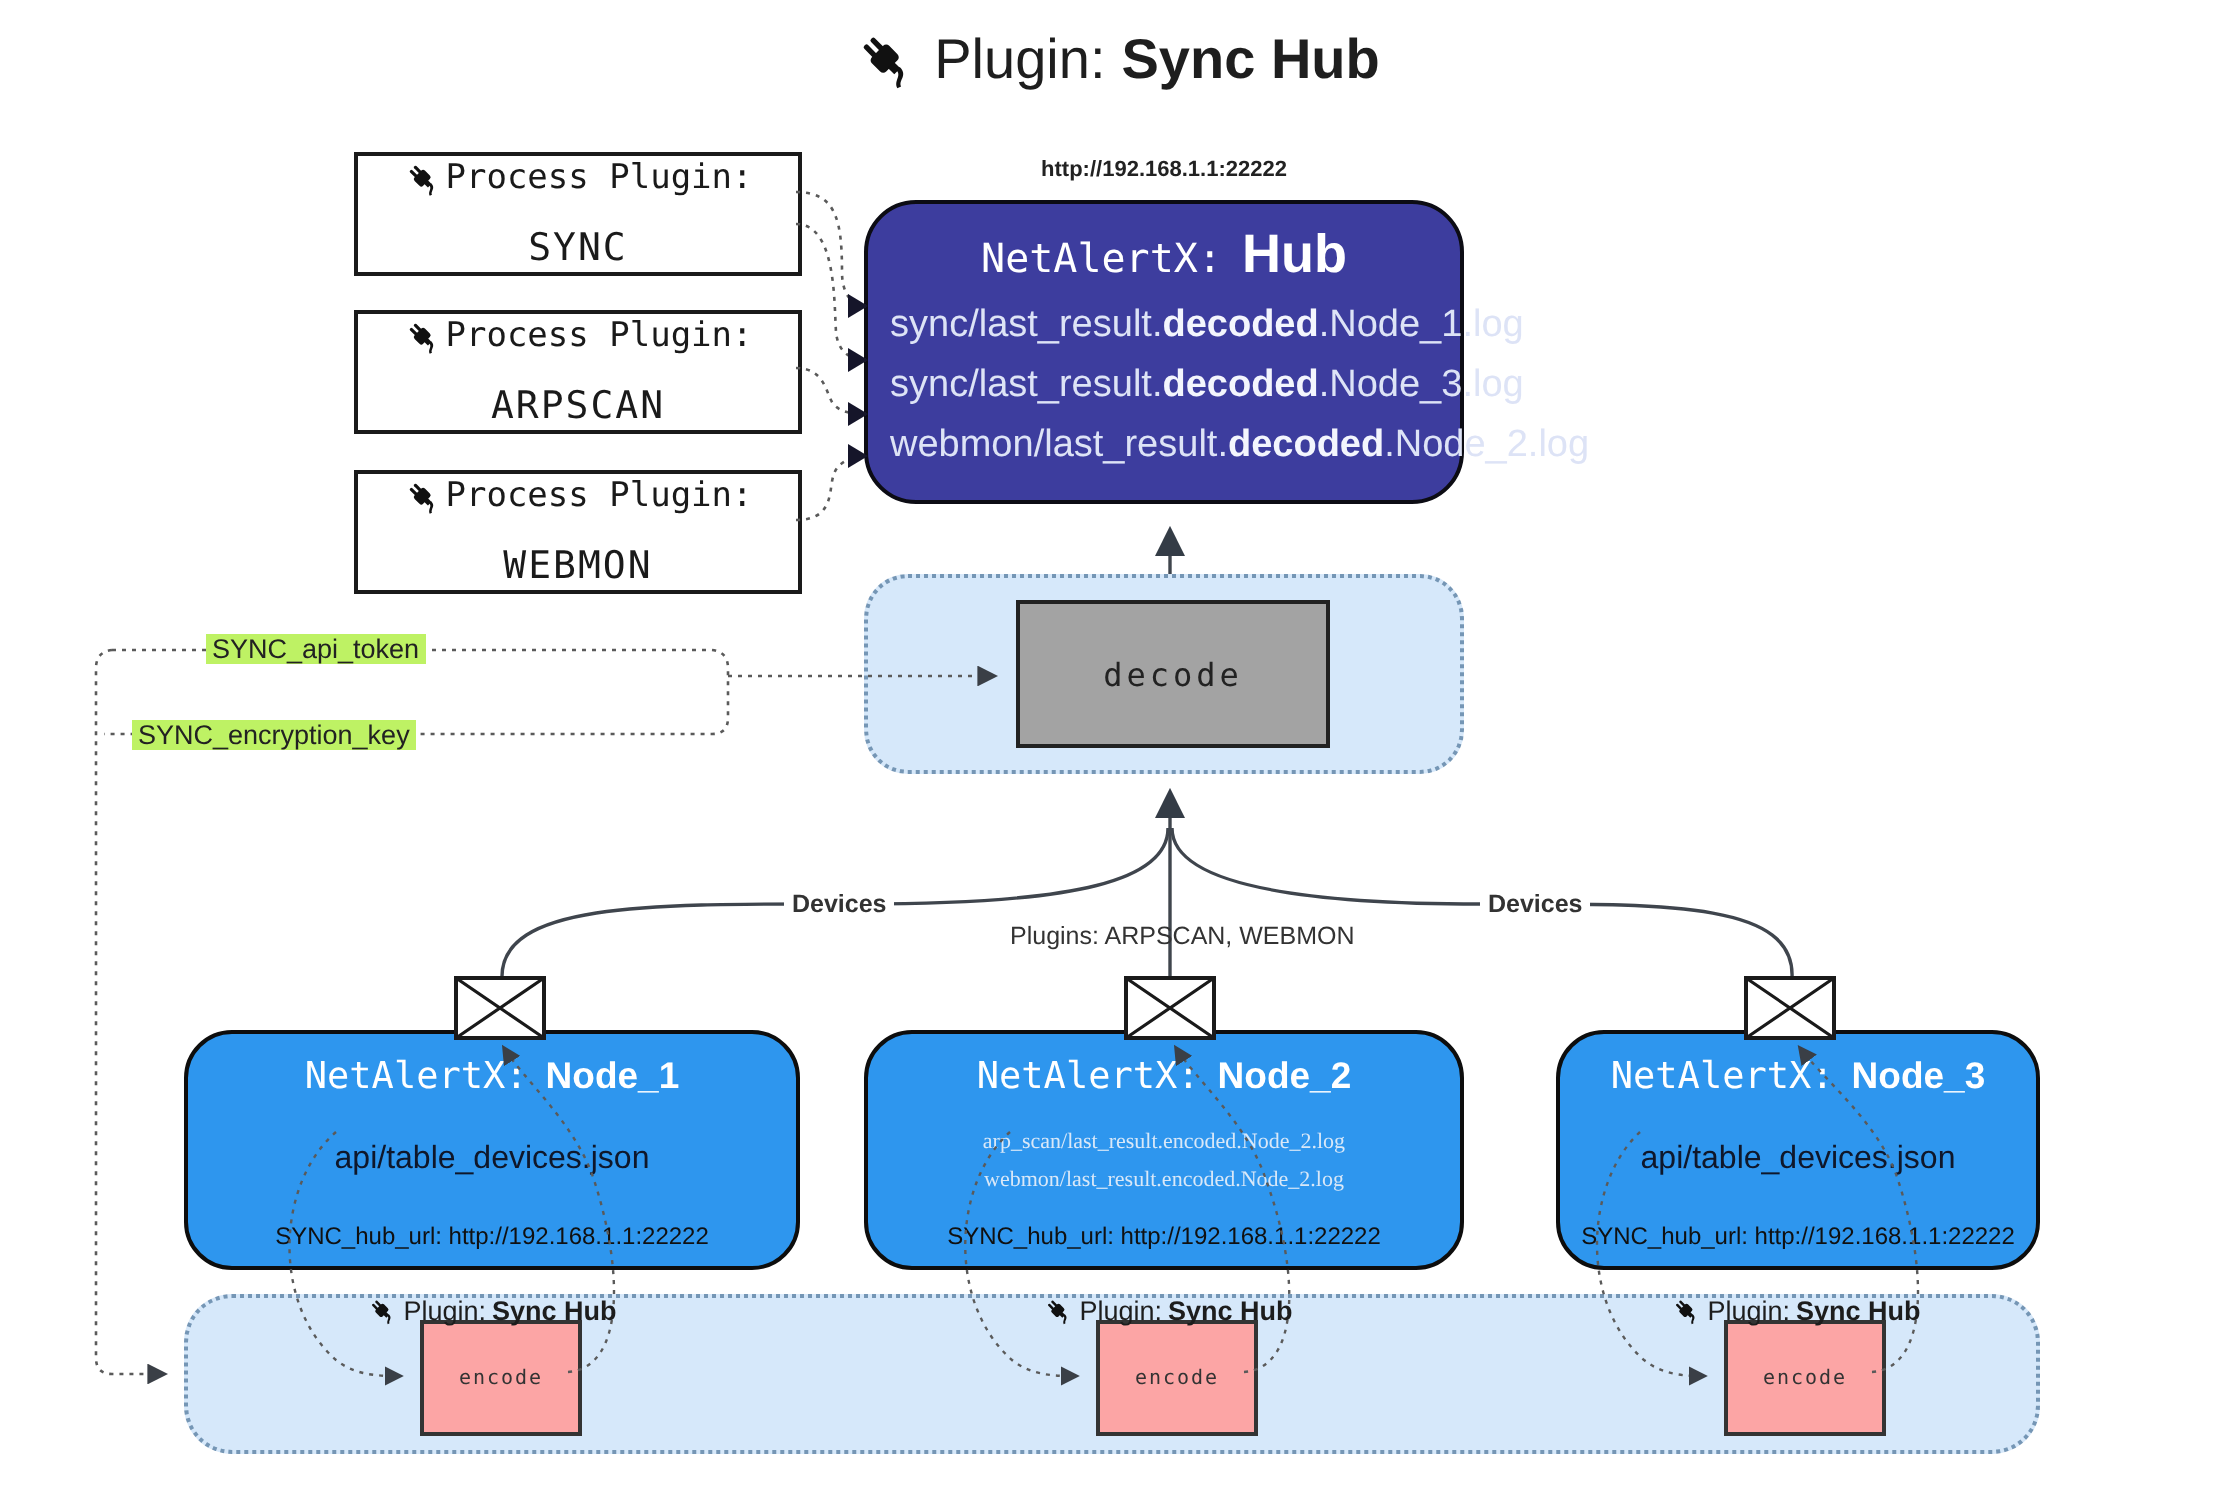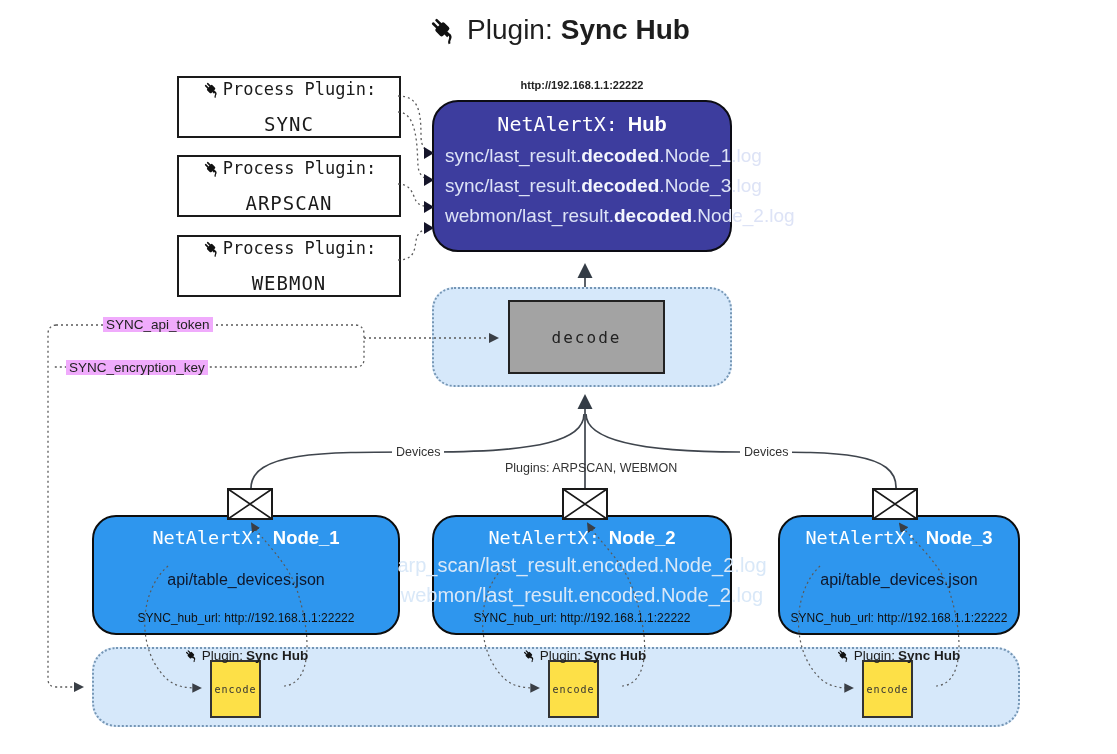--- a/index.html
+++ b/index.html
@@ -18,55 +18,55 @@
         display:flex;flex-direction:column;align-items:center;justify-content:center;z-index:1;}
   .pbox .l1{display:flex;align-items:center;gap:2px;font-size:17px;}
   .pbox .l2{font-size:19px;letter-spacing:1px;margin-top:14px;}
 
   
   .hub-url{left:432px;top:79px;width:300px;text-align:center;font-size:11px;font-weight:600;color:#222;z-index:3;}
   .hub{left:432px;top:100px;width:300px;height:152px;background:#3d3d9e;border:2px solid #0c0c14;
        border-radius:26px;z-index:1;box-sizing:border-box;padding:10px 0 0 0;}
   .hub-title{display:flex;justify-content:center;align-items:baseline;gap:10px;margin-bottom:9px;}
   .hub-title .h-pre{color:#fff;font-size:20px;}
-  .hub-title .h-name{color:#fff;font-size:20px;font-weight:bold;}
+  .hub-title .h-name{color:#fff;font-size:27px;font-weight:bold;}
   .hub-log{color:#dde3f6;font-size:19px;padding-left:11px;margin-bottom:8px;white-space:nowrap;}
   .hub-log b{color:#f3f5fd;}
   .hub-log.tight{margin-bottom:3px;}
 
   
   .panel{background:#d6e8fa;border:2px dotted #7596b5;box-sizing:border-box;z-index:1;}
   .decode-panel{left:432px;top:287px;width:300px;height:100px;border-radius:22px;}
   .decode-box{left:508px;top:300px;width:157px;height:74px;background:#a3a3a3;border:2px solid #222;
               display:flex;align-items:center;justify-content:center;font-size:16px;letter-spacing:2px;color:#222;z-index:1;box-sizing:border-box;}
 
   
-  .tok{font-size:13.5px;color:#222;background:#f0abfc;padding:0 3px;z-index:3;white-space:nowrap;}
+  .tok{font-size:13.5px;color:#222;background:#bef264;padding:0 3px;z-index:3;white-space:nowrap;}
 
   
   .edge-label{font-size:12.5px;color:#333;z-index:3;white-space:nowrap;}
-  .edge-label.masked{background:#fff;padding:0 4px;}
+  .edge-label.masked{background:#fff;padding:0 4px;font-weight:bold;}
 
   
   .node{background:#2e96ee;border:2px solid #0d0d0d;border-radius:24px;z-index:1;box-sizing:border-box;
         display:flex;flex-direction:column;top:515px;height:120px;}
   .node-title{display:flex;justify-content:center;align-items:baseline;gap:9px;margin-top:10px;}
   .node-title .nt-pre{color:#fff;font-size:18.5px;}
   .node-title .nt-name{color:#fff;font-size:18.5px;font-weight:bold;}
   .node-files{flex:1;display:flex;flex-direction:column;align-items:center;justify-content:center;gap:7px;}
   .node-file{color:#0f172a;font-size:16px;white-space:nowrap;}
-  .node.n2 .node-file{font-size:20px;color:#d9e8f8;}
+  .node.n2 .node-file{font-size:11px;color:#d9e8f8;font-family:Liberation Serif, serif;}
   .node-file:empty{display:none;}
   .node-url{color:#101010;font-size:12px;text-align:center;margin-bottom:8px;}
 
   
   .band{left:92px;top:647px;width:928px;height:80px;border-radius:24px;}
   .enc-label{top:648px;display:flex;align-items:center;gap:3px;font-size:13.5px;color:#1d1d1d;z-index:3;transform:translateX(-50%);white-space:nowrap;}
   .enc-label b{font-weight:bold;}
-  .enc-box{top:660px;width:51px;height:58px;background:#fde047;border:2px solid #333;box-sizing:border-box;
+  .enc-box{top:660px;width:81px;height:58px;background:#fca5a5;border:2px solid #333;box-sizing:border-box;
            display:flex;align-items:center;justify-content:center;font-size:10px;letter-spacing:1px;color:#333;z-index:1;}
 
   
   .envelope{z-index:3;line-height:0;}
 
   
   #wires{position:absolute;left:0;top:0;z-index:2;pointer-events:none;}
   .plug-ic{flex:0 0 auto;}
 </style>
 </head>

